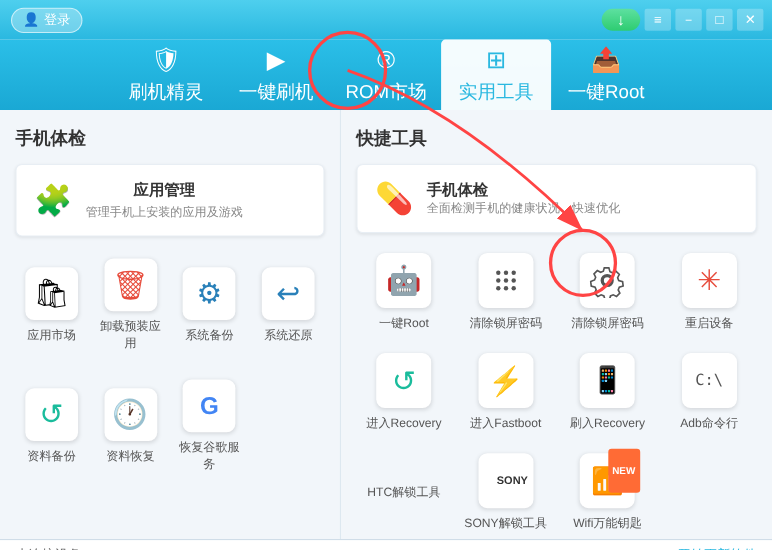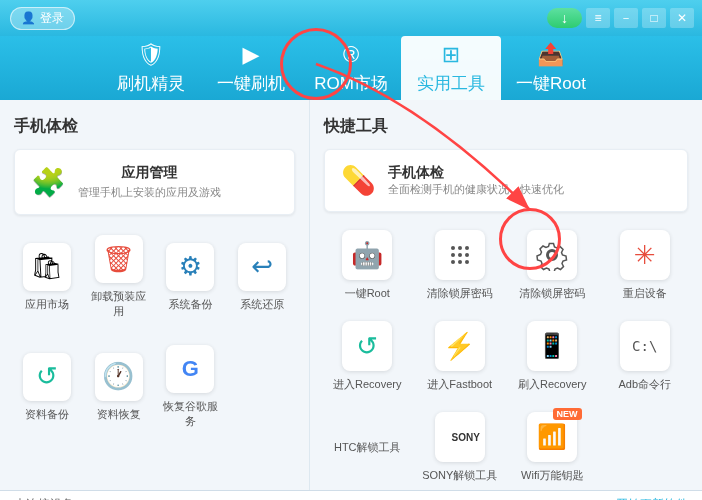--- a/index.html
+++ b/index.html
@@ -221,21 +221,21 @@
       box-shadow: 0 1px 4px rgba(0,0,0,0.12);
     }
     .quick-label { font-size: 11px; color: #555; text-align: center; }
     .badge-new {
       position: absolute;
       top: 4px;
       right: 14px;
       background: #ff6b35;
       color: white;
       font-size: 9px;
-      padding: 1px 4px;
+      padding: 15px 4px;
       border-radius: 3px;
       font-weight: bold;
     }
 
     
     .status-bar {
       height: 28px;
       background: white;
       border-top: 1px solid #d0dde8;
       display: flex;

